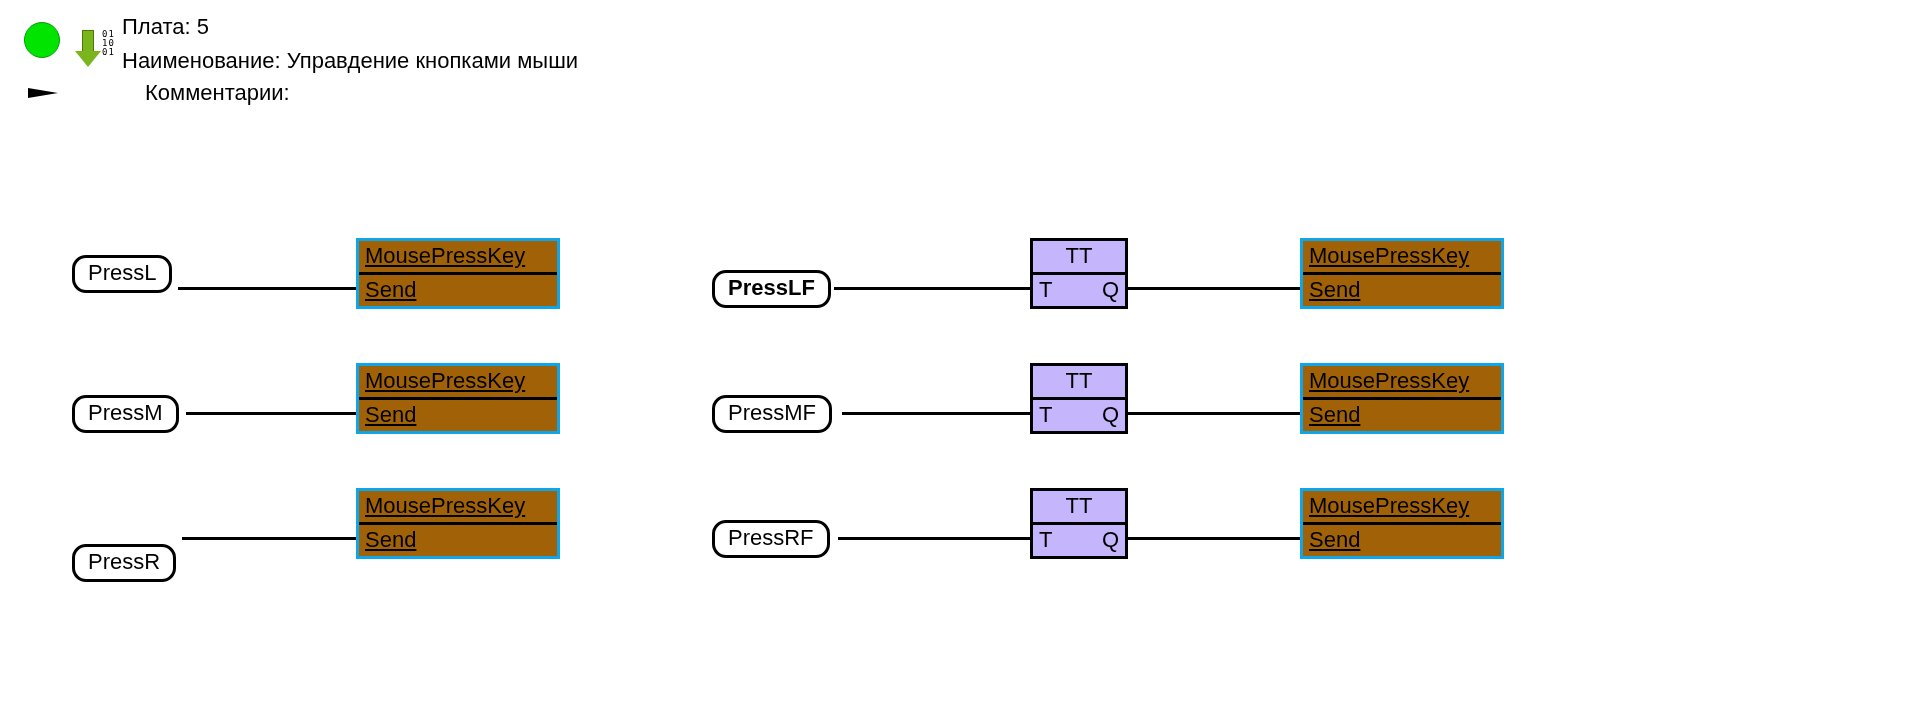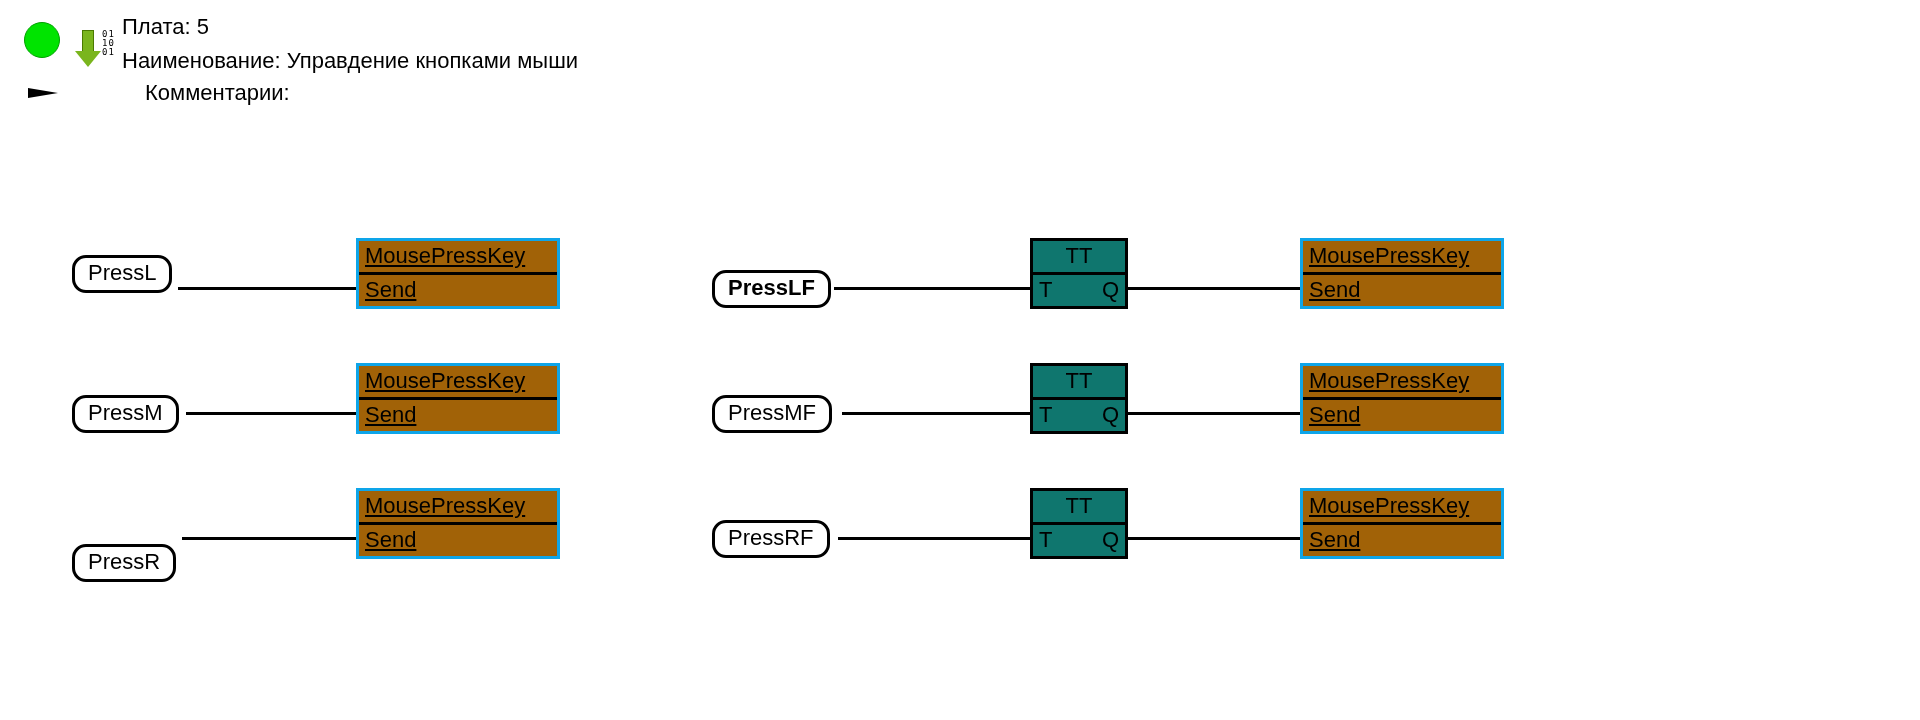--- a/index.html
+++ b/index.html
@@ -81,21 +81,21 @@
   .fblock .ftitle {
     border-bottom: 3px solid #000;
     padding: 2px 6px 3px 6px;
   }
   .fblock .fport {
     padding: 2px 6px 3px 6px;
   }
   .tt-block {
     position: absolute;
     border: 3px solid #000;
-    background: #0f766e;
+    background: #c4b5fd;
     width: 92px;
   }
   .tt-head {
     text-align: center;
     border-bottom: 3px solid #000;
     padding: 2px 0 3px 0;
   }
   .tt-row {
     display: flex;
     justify-content: space-between;

